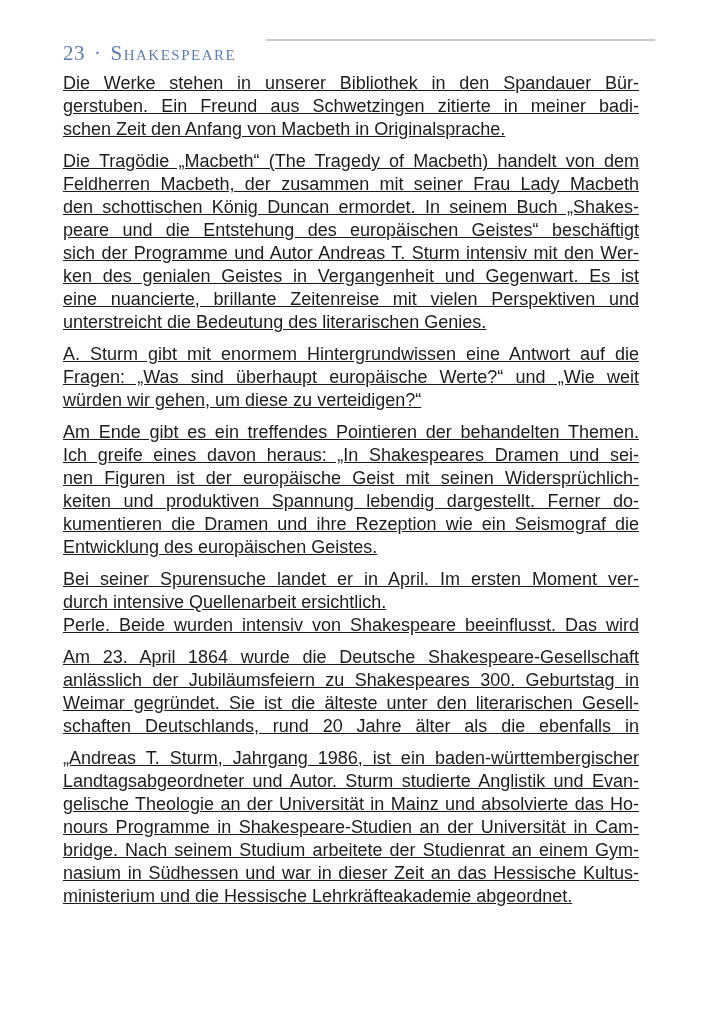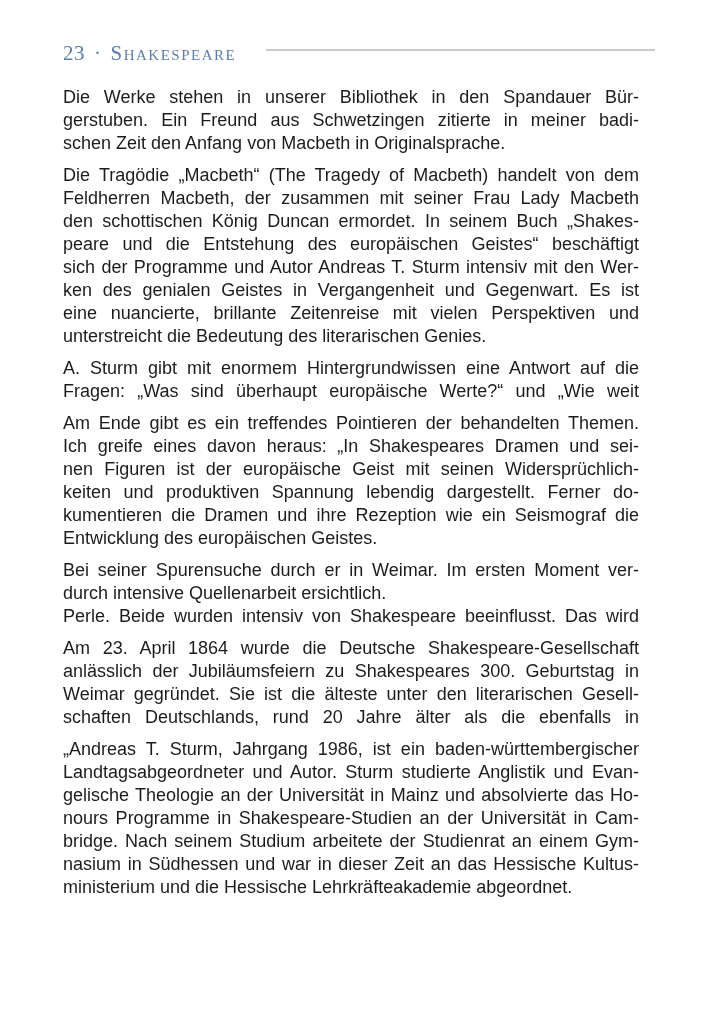--- a/index.html
+++ b/index.html
@@ -16,46 +16,47 @@
   }
   .page {
     box-sizing: border-box;
     width: 720px;
     height: 1024px;
     padding: 42px 65px 0 63px;
     background: var(--page-bg, #ffffff);
   }
   .header {
     display: flex;
-    align-items: center;
+    align-items: flex-start;
     font-family: "Liberation Serif", serif;
     color: var(--header-text, #5e7ea9);
     font-size: 21px;
     line-height: 22px;
-    margin-bottom: 22px;
+    margin-bottom: 8px;
     letter-spacing: 0.5px;
   }
   .header .pagenum {
     margin-right: 9px;
   }
   .header .dot {
     margin-right: 9px;
   }
   .header .title {
     font-variant: small-caps;
     letter-spacing: 1.5px;
   }
   .header .rule {
     flex: 1 1 auto;
     margin-left: 30px;
     border-bottom: 2px solid var(--rule-color, #c9c9c9);
     transform: translateY(-3px);
   }
   .paragraph {
     margin: 0 16px 9px 0;
+    text-decoration: underline;
   }
   .line {
     font-size: 18px;
     line-height: 23px;
     text-align: justify;
     text-align-last: justify;
     white-space: normal;
   }
   .line.last {
     text-align-last: left;
@@ -83,31 +84,32 @@
         <div class="line">den schottischen König Duncan ermordet. In seinem Buch „Shakes-</div>
         <div class="line">peare und die Entstehung des europäischen Geistes“ beschäftigt</div>
         <div class="line">sich der Programme und Autor Andreas T. Sturm intensiv mit den Wer-</div>
         <div class="line">ken des genialen Geistes in Vergangenheit und Gegenwart. Es ist</div>
         <div class="line">eine nuancierte, brillante Zeitenreise mit vielen Perspektiven und</div>
         <div class="line last">unterstreicht die Bedeutung des literarischen Genies.</div>
       </div>
       <div class="paragraph">
         <div class="line">A. Sturm gibt mit enormem Hintergrundwissen eine Antwort auf die</div>
         <div class="line">Fragen: „Was sind überhaupt europäische Werte?“ und „Wie weit</div>
+        <div class="line last">würden wir gehen, um diese zu verteidigen?“</div>
       </div>
       <div class="paragraph">
         <div class="line">Am Ende gibt es ein treffendes Pointieren der behandelten Themen.</div>
         <div class="line">Ich greife eines davon heraus: „In Shakespeares Dramen und sei-</div>
         <div class="line">nen Figuren ist der europäische Geist mit seinen Widersprüchlich-</div>
         <div class="line">keiten und produktiven Spannung lebendig dargestellt. Ferner do-</div>
         <div class="line">kumentieren die Dramen und ihre Rezeption wie ein Seismograf die</div>
         <div class="line last">Entwicklung des europäischen Geistes.</div>
       </div>
       <div class="paragraph">
-        <div class="line">Bei seiner Spurensuche durch er in Weimar. Im ersten Moment ver-</div>
+        <div class="line">Bei seiner Spurensuche landet er in April. Im ersten Moment ver-</div>
         <div class="line last">durch intensive Quellenarbeit ersichtlich.</div>
         <div class="line">Perle. Beide wurden intensiv von Shakespeare beeinflusst. Das wird</div>
       </div>
       <div class="paragraph">
         <div class="line">Am 23. April 1864 wurde die Deutsche Shakespeare-Gesellschaft</div>
         <div class="line">anlässlich der Jubiläumsfeiern zu Shakespeares 300. Geburtstag in</div>
         <div class="line">Weimar gegründet. Sie ist die älteste unter den literarischen Gesell-</div>
         <div class="line">schaften Deutschlands, rund 20 Jahre älter als die ebenfalls in</div>
       </div>
       <div class="paragraph">

